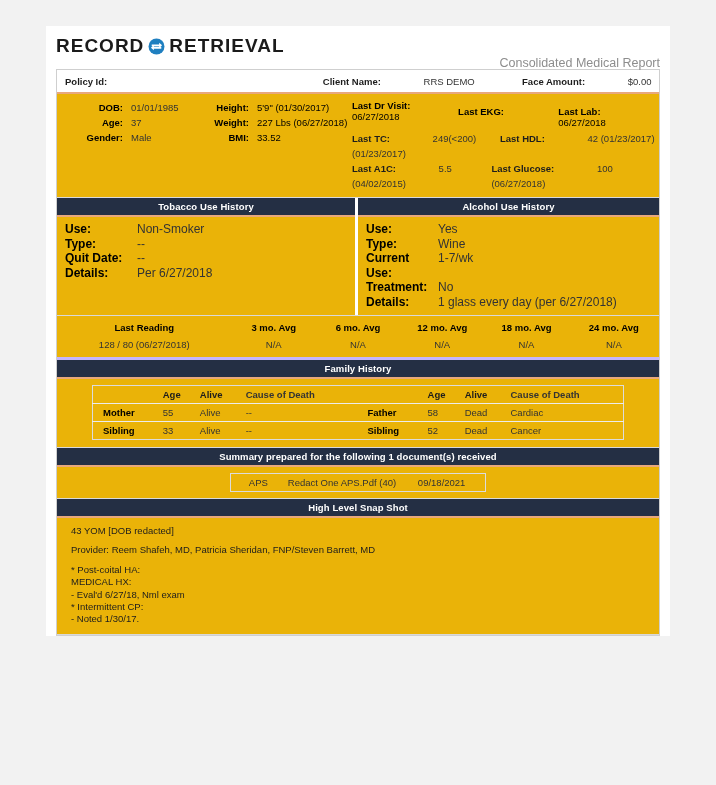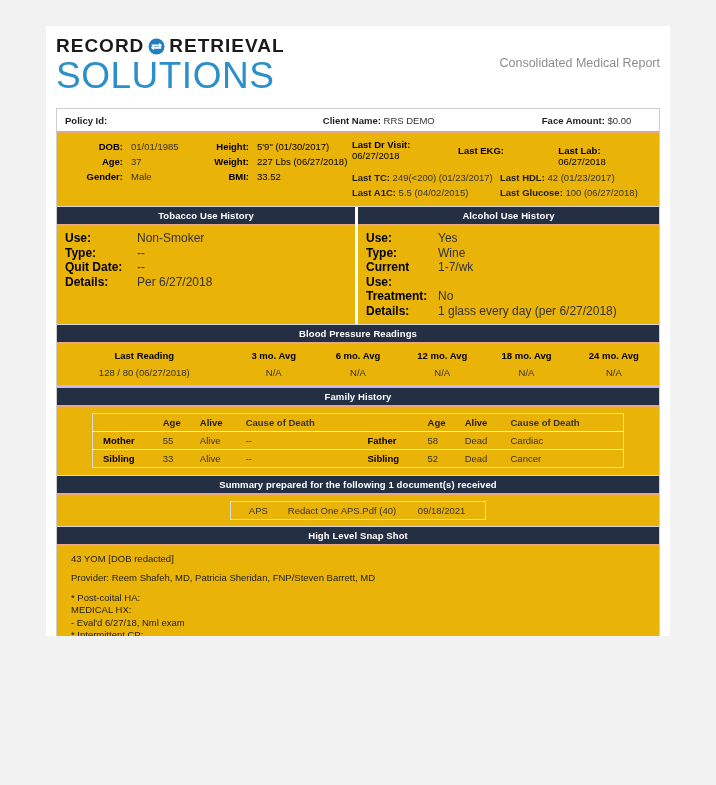--- a/index.html
+++ b/index.html
@@ -73,21 +73,21 @@
     padding: 6px 8px 5px 8px;
     font-size: 9.5px;
     border-bottom: 2px solid #e8a87c;
     background: #fff;
   }
   .policy-row .cell { white-space: nowrap; }
   .pc1 { width: 44%; }
   .pc2 { width: 34%; }
   .pc3 { width: 22%; text-align: center; }
   .lbl { font-weight: 700; color: #1d1d1d; }
-  .val { color: #333; }
+  .val { color: #333; margin-left: 40px; }
 
   
   .demo {
     display: flex;
     padding: 6px 0 6px 0;
     border-bottom: 1px solid #d9d9d9;
   }
   .demo-left { width: 49%; padding-left: 8px; }
   .demo-right { width: 51%; }
   .drow { display: flex; font-size: 9.5px; line-height: 15px; }
@@ -187,21 +187,20 @@
       <span class="word">RECORD</span>
       <span class="logo-mark">
         <svg width="17" height="17" viewBox="0 0 32 32" aria-hidden="true">
           <circle cx="16" cy="16" r="15" fill="#1f7fc0"></circle>
           <path d="M7 12 h14 l0 -3.2 l5.5 5.0 l-5.5 5.0 l0 -3.2 h-14 z" fill="#ffffff"></path>
           <path d="M25 20 h-14 l0 3.2 l-5.5 -5.0 l5.5 -5.0 l0 3.2 h14 z" fill="#ffffff"></path>
         </svg>
       </span>
       <span class="word">RETRIEVAL</span>
     </div>
-    <div class="brand-line2">SOLUTIONS</div>
     <div class="report-title">Consolidated Medical Report</div>
   </div>
 
   <div class="frame">
 
     <div class="policy-row">
       <div class="cell pc1">
         <span class="lbl">Policy Id:</span>
         <span class="val"></span>
       </div>
@@ -317,21 +316,20 @@
           </div>
           <div class="habit-row">
             <span class="hk">Details:</span>
             <span class="hv">1 glass every day (per 6/27/2018)</span>
           </div>
         </div>
       </div>
     </div>
 
     <div>
-      <div class="secbar">Blood Pressure Readings</div>
       <div class="bp-wrap">
         <table class="bp-table">
           <tbody>
               <tr>
             <th style="width:29%">Last Reading</th>
             <th style="width:14%">3 mo. Avg</th>
             <th style="width:14%">6 mo. Avg</th>
             <th style="width:14%">12 mo. Avg</th>
             <th style="width:14%">18 mo. Avg</th>
             <th style="width:15%">24 mo. Avg</th>

